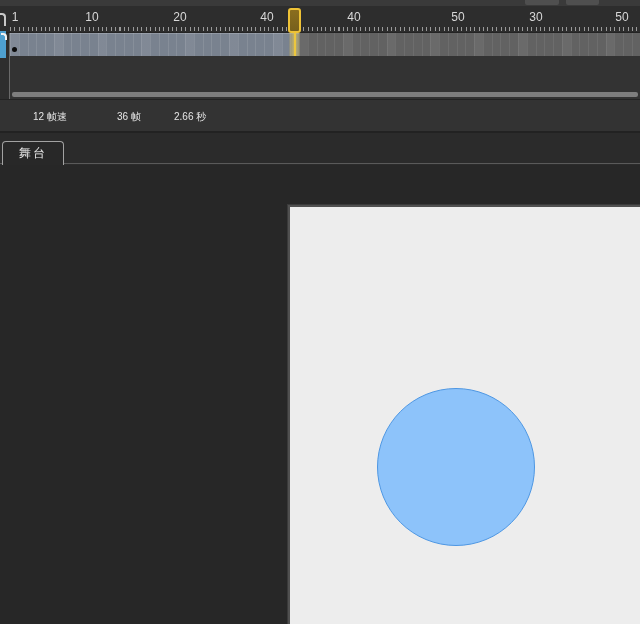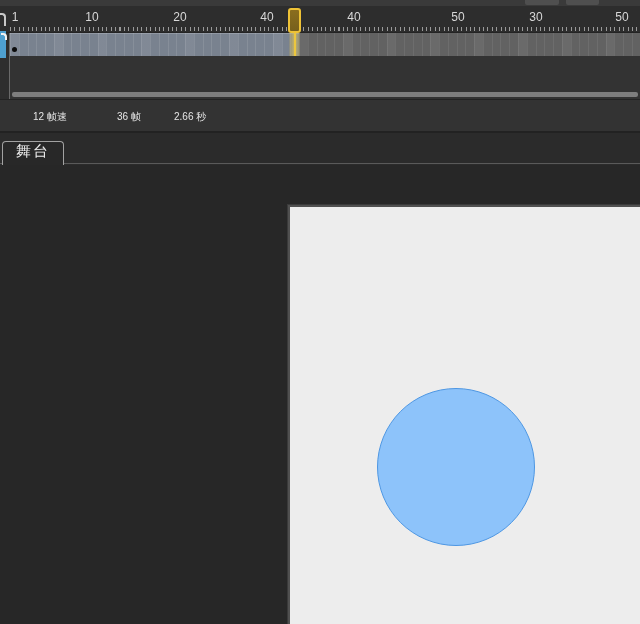--- a/index.html
+++ b/index.html
@@ -66,22 +66,22 @@
   .st-fps { left:33px; }
   .st-frames { left:117px; }
   .st-time { left:174px;text-align:right; }
   .status-rule { position:absolute; left:0; top:131px; width:640px; height:2px; background:#222222; }
   
   .tabrow { position:absolute; left:0; top:133px; width:640px; height:32px; background:#2b2b2b; }
   .tabrow-rule { position:absolute; left:0; top:30px; width:640px; height:1px; background:#5a5a5a; }
   .tab {
     position:absolute; left:2px; top:8px; width:62px; height:24px;
     border:1px solid #a2a2a2; border-bottom:none; border-radius:4px 4px 0 0;
-    background:#282828; color:#ebebeb; font-size:15px;
-    display:flex; justify-content:center; letter-spacing:2px;
+    background:#282828; color:#ebebeb; font-size:12px;
+    display:flex; align-items:center; justify-content:center; letter-spacing:2px;
   }
   
   .stage-area { position:absolute; left:0; top:165px; width:640px; height:459px; background:#272727; }
   .stage-canvas {
     position:absolute; left:288px; top:40px; width:360px; height:430px;
     background:#ededed; border:2px solid #505050; box-shadow:-1px -1px 0 #3a3a3a;
   }
   .circle-shape {
     position:absolute; left:87px; top:181px; width:158px; height:158px;
     border-radius:50%; background:#8dc3fa; border:1.5px solid #4e97e3;

